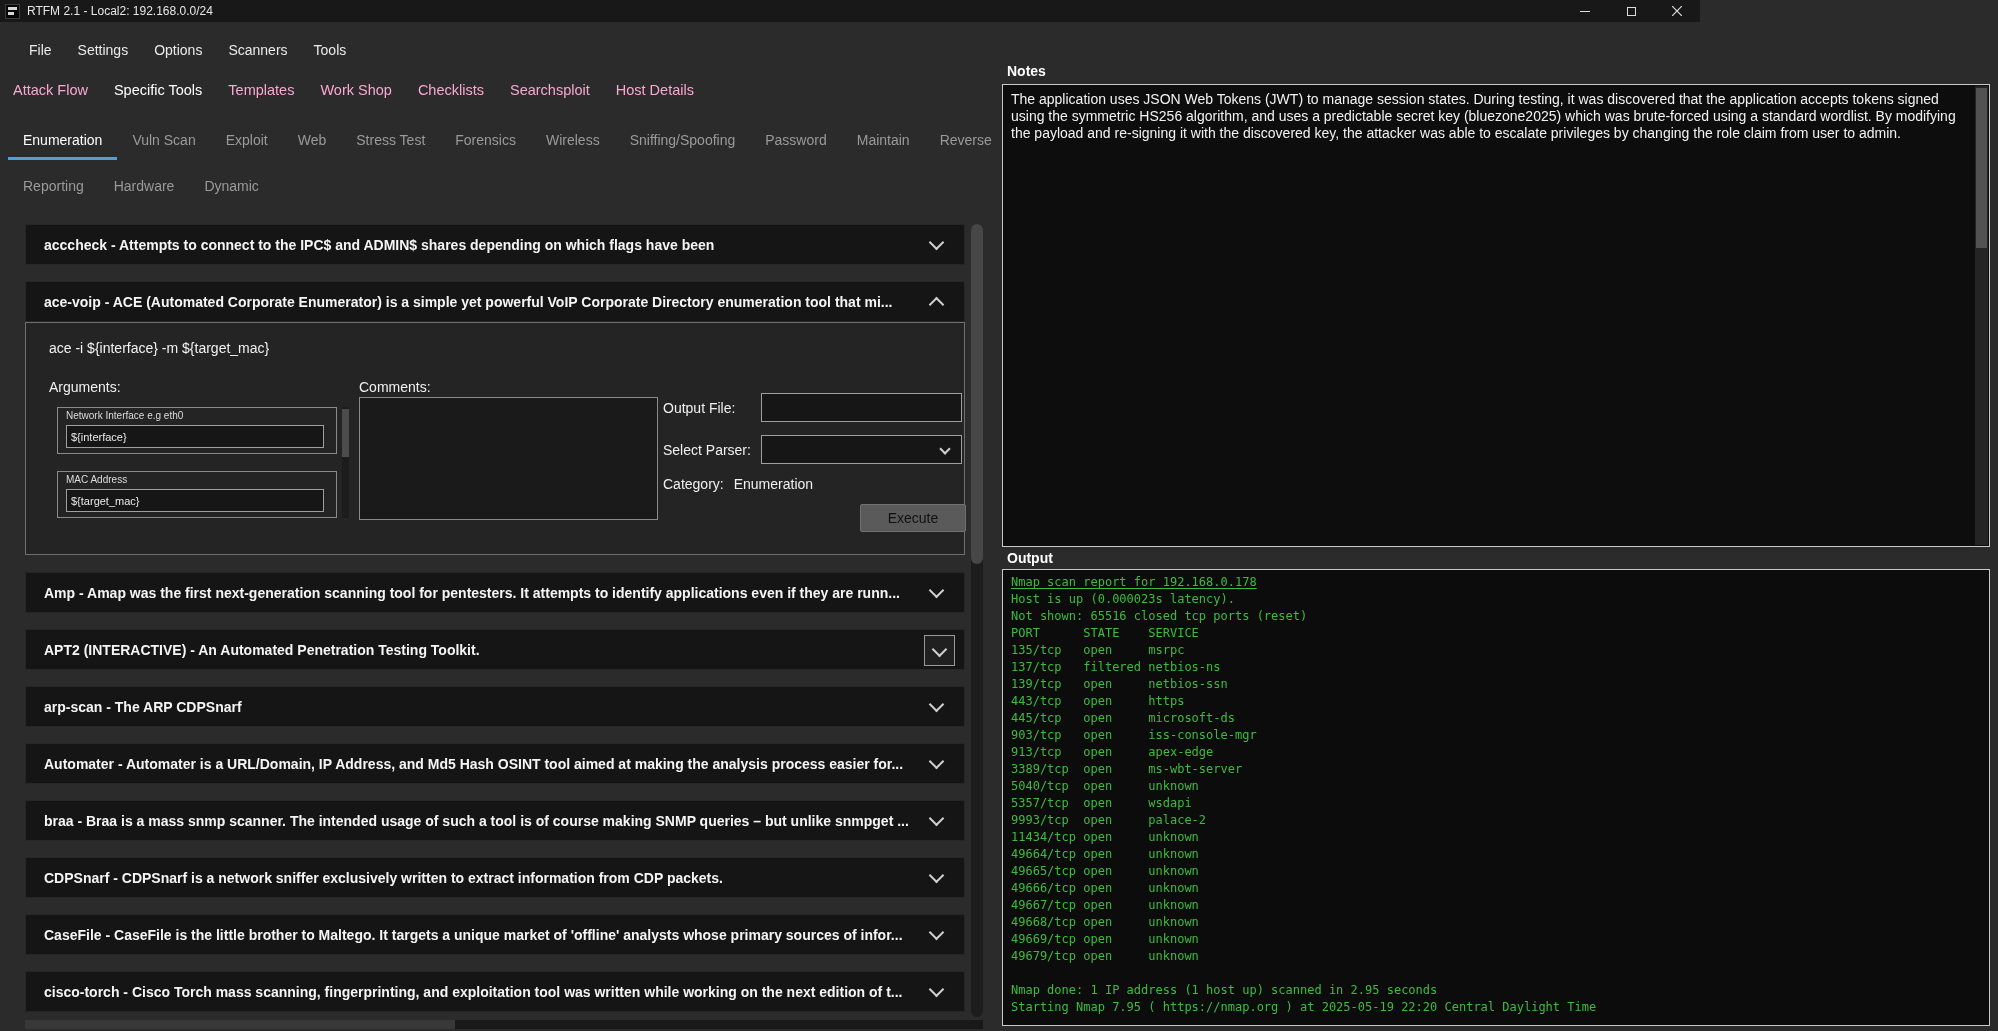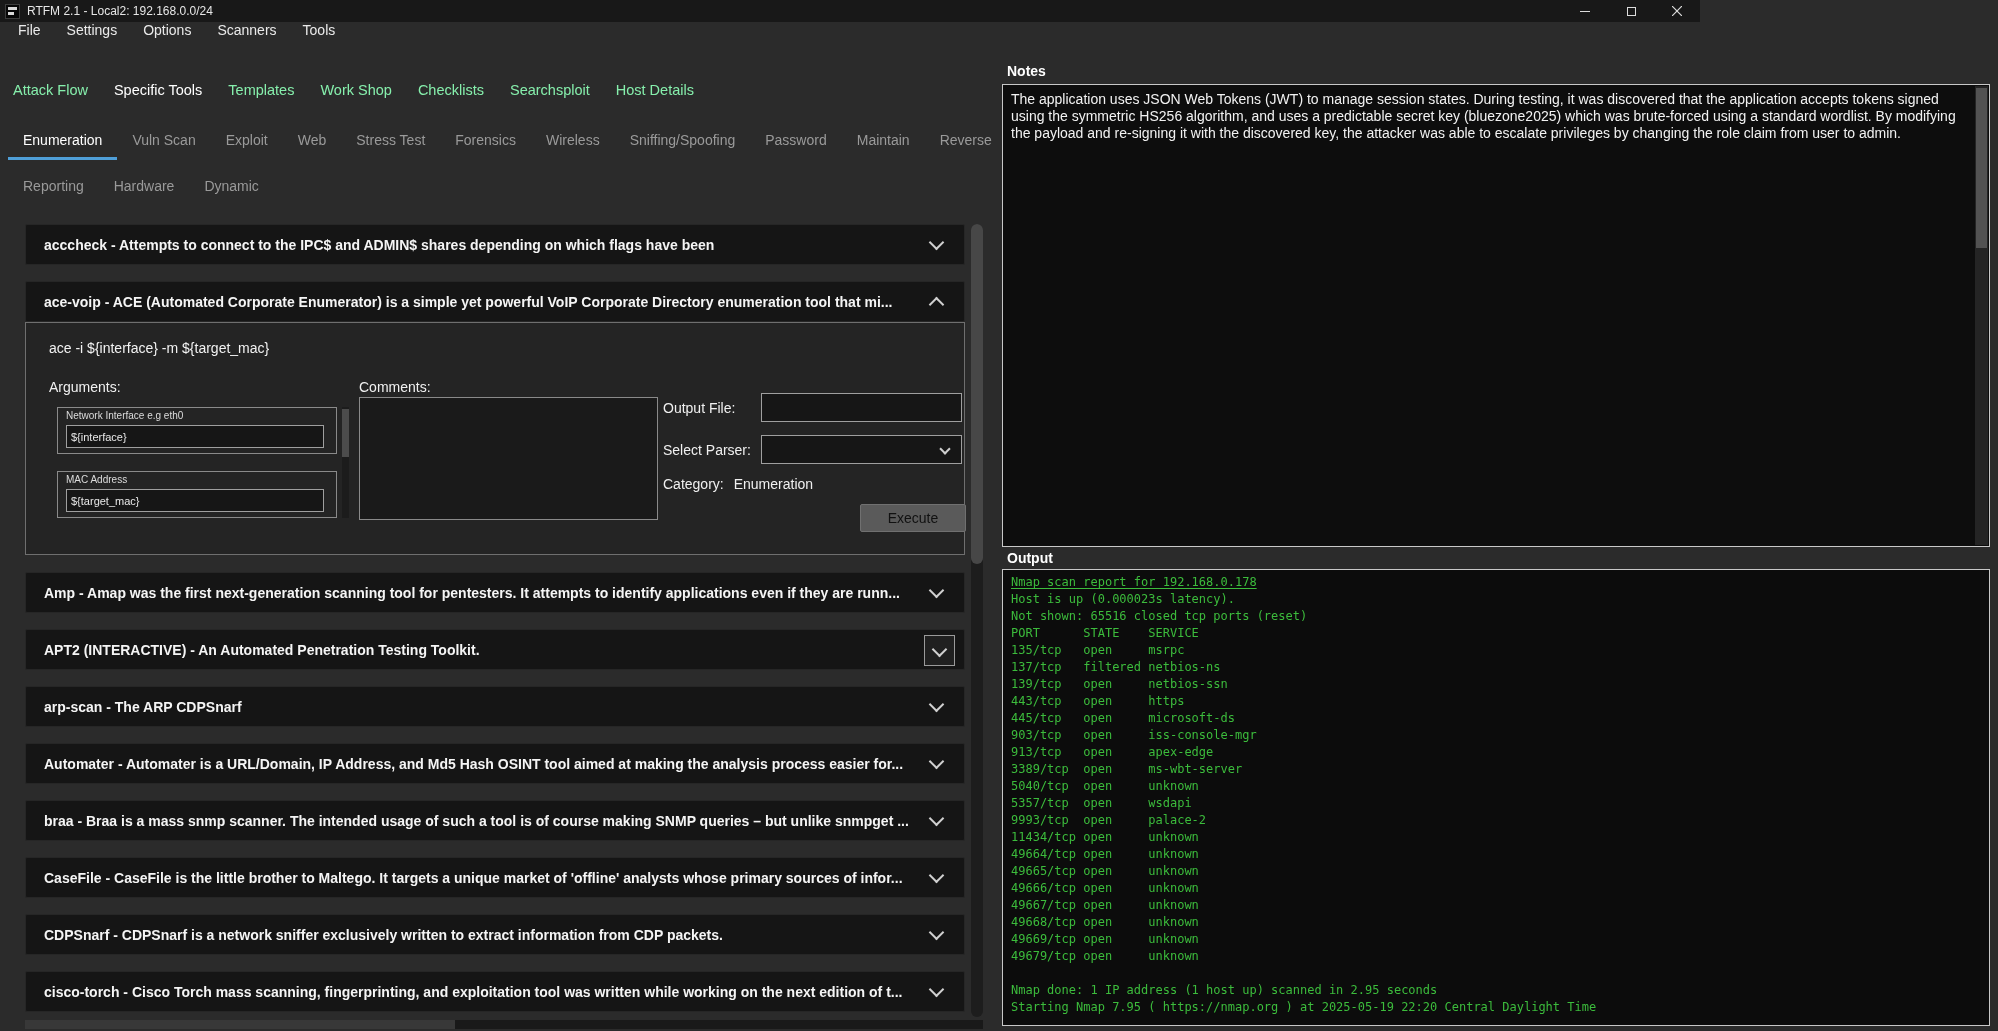--- a/index.html
+++ b/index.html
@@ -22,26 +22,26 @@
   .app-icon::before { content:""; position:absolute; left:2px; top:2px; width:9px; height:3px; background:#d8d8d8; }
   .app-icon::after  { content:""; position:absolute; left:2px; top:7px; width:6px; height:3px; background:#d8d8d8; }
   .win-title { font-size:12px; color:#e6e6e6; margin-left:7px; }
   .win-controls { position:absolute; right:0; top:0; height:22px; display:flex; }
   .win-btn { width:46px; height:22px; display:flex; align-items:center; justify-content:center; }
   .glyph-min { width:10px; height:1px; background:#dcdcdc; display:block; }
   .glyph-max { width:9px; height:9px; border:1px solid #dcdcdc; display:block; }
   
   .menubar {
     position:absolute; left:0; top:22px; width:1998px; height:36px;
-    display:flex; align-items:flex-start; padding-left:5px; background:#2b2b2b;
+    display:flex; align-items:flex-end; padding-left:16px; background:#2b2b2b;
   }
   .menu-item { padding:0 13px; font-size:14px; color:#eaeaea; cursor:default; }
   
   .ptabs { position:absolute; left:0; top:76px; height:28px; display:flex; align-items:center; }
-  .ptab { padding:0 13px; font-size:14.5px; color:#86efac; white-space:nowrap; }
+  .ptab { padding:0 13px; font-size:14.5px; color:#f9a8d4; white-space:nowrap; }
   .ptab.active { color:#ffffff; }
   
   .ctabs { position:absolute; left:8px; display:flex; align-items:flex-start; }
   .ctabs.row1 { top:128px; }
   .ctabs.row2 { top:174px; }
   .ctab { padding:0 15px 5px 15px; font-size:14px; color:#9a9a9a; line-height:24px; white-space:nowrap; border-bottom:3px solid transparent; }
   .ctab.active { color:#ffffff; border-bottom:3px solid #4f9fd8; }
   
   .tools { position:absolute; left:25px; top:224px; width:940px; }
   .tool-header {
@@ -264,26 +264,26 @@
       <span class="tool-title">Automater - Automater is a URL/Domain, IP Address, and Md5 Hash OSINT tool aimed at making the analysis process easier for...</span>
       <span class="chev"></span>
     </div>
 
     <div class="tool-header">
       <span class="tool-title">braa - Braa is a mass snmp scanner. The intended usage of such a tool is of course making SNMP queries – but unlike snmpget ...</span>
       <span class="chev"></span>
     </div>
 
     <div class="tool-header">
+      <span class="tool-title">CDPSnarf - CDPSnarf is a network sniffer exclusively written to extract information from CDP packets.</span>
+      <span class="chev"></span>
+    </div>
+
+    <div class="tool-header">
       <span class="tool-title">CaseFile - CaseFile is the little brother to Maltego. It targets a unique market of 'offline' analysts whose primary sources of infor...</span>
-      <span class="chev"></span>
-    </div>
-
-    <div class="tool-header">
-      <span class="tool-title">CDPSnarf - CDPSnarf is a network sniffer exclusively written to extract information from CDP packets.</span>
       <span class="chev"></span>
     </div>
 
     <div class="tool-header">
       <span class="tool-title">cisco-torch - Cisco Torch mass scanning, fingerprinting, and exploitation tool was written while working on the next edition of t...</span>
       <span class="chev"></span>
     </div>
 
   </div>
 

